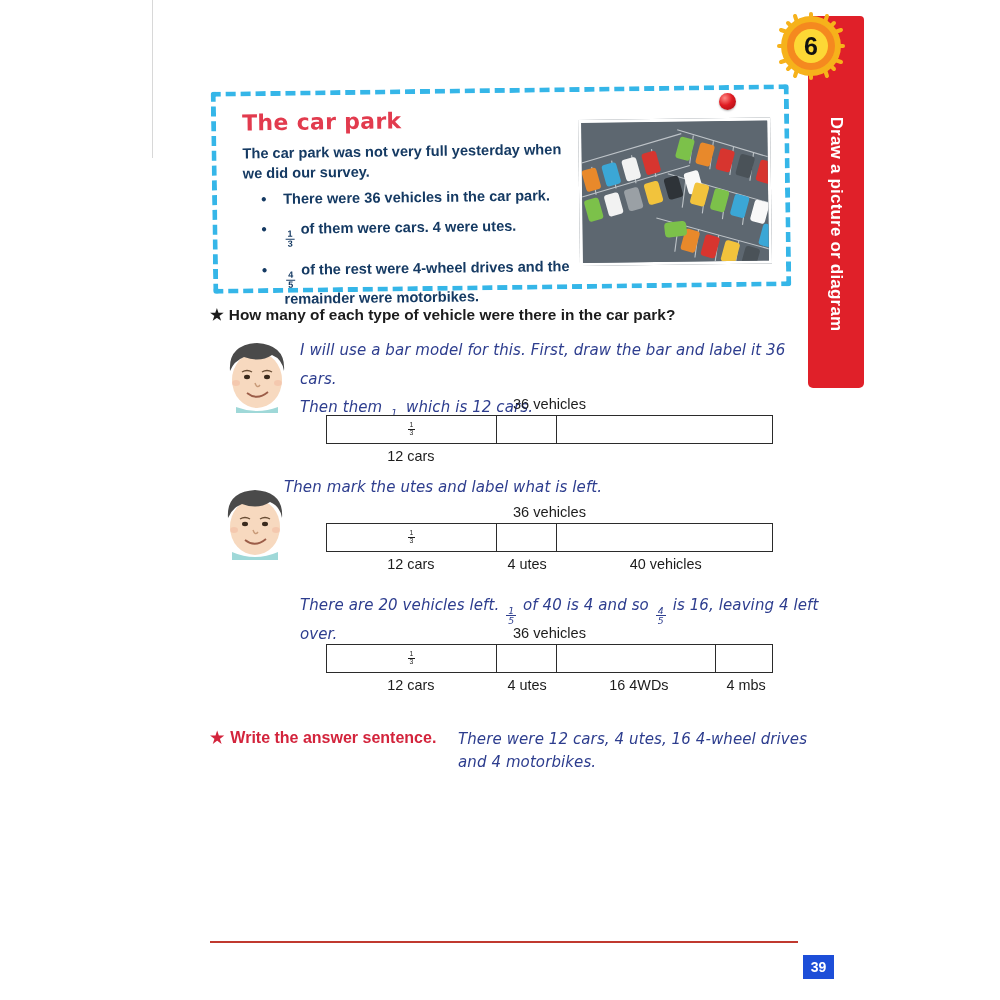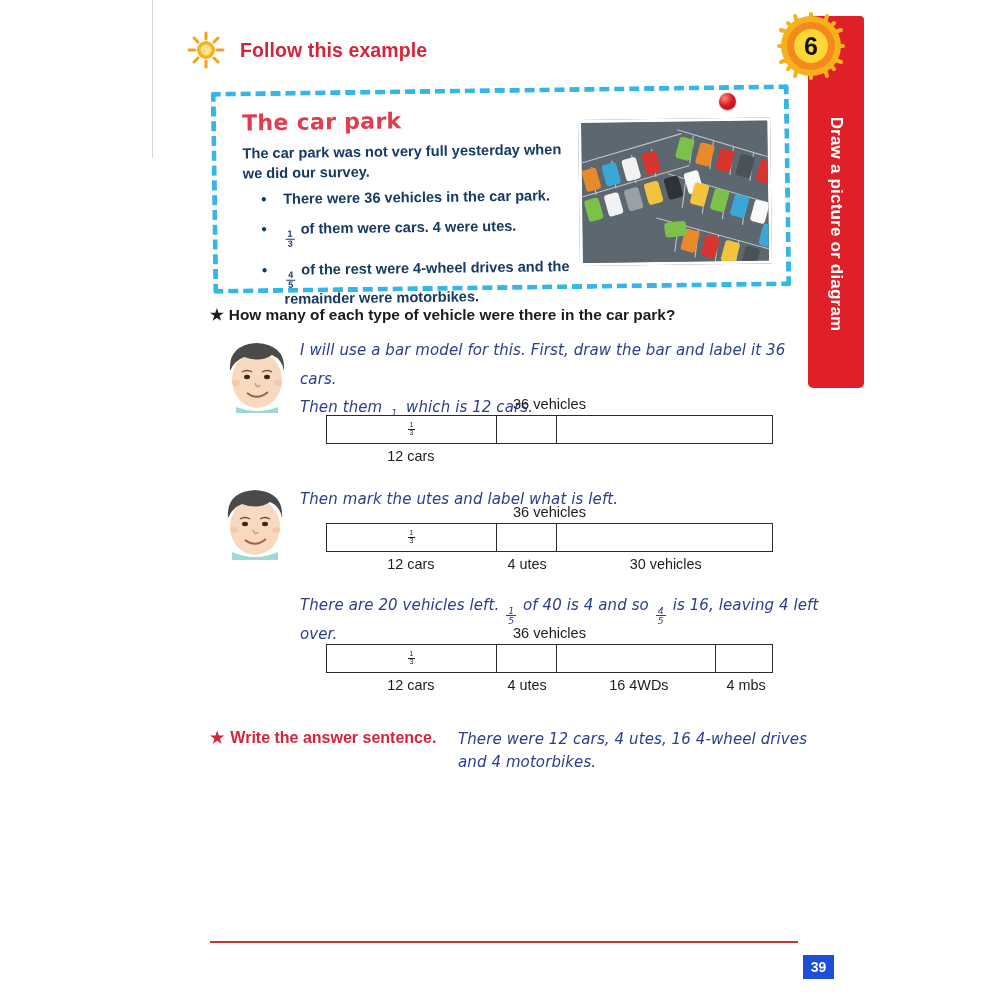--- a/index.html
+++ b/index.html
@@ -131,21 +131,21 @@
 
   
   .hand {
     font-family: "DejaVu Sans", sans-serif;
     color: #2d3d8e;
     font-style: italic;
     font-size: 15px;
     letter-spacing: .1px;
   }
   .speech-1 { position: absolute; left: 300px; top: 336px; width: 520px; line-height: 1.9; }
-  .speech-2 { position: absolute; left: 300px; top: 478px; width: 520px; margin-top: 12px; }
+  .speech-2 { position: absolute; left: 284px; top: 478px; width: 520px; }
   .speech-3 { position: absolute; left: 300px; top: 596px; width: 540px; }
 
   
   .face { position: absolute; width: 82px; height: 80px; }
   .face-1 { left: 216px; top: 333px; }
   .face-2 { left: 214px; top: 480px; }
   .face svg { display: block; }
 
   
   .barmodel { position: absolute; left: 326px; width: 447px; }
@@ -200,39 +200,20 @@
     display: flex; align-items: center; justify-content: center;
   }
 </style>
 </head>
 <body>
 
 <div class="page">
 
   <div class="margin-rule"></div>
 
-  <div class="header-row">
-    <span class="sun-small">
-      <svg viewBox="0 0 40 40" width="40" height="40">
-        <g stroke="#f0a31e" stroke-width="3" stroke-linecap="round">
-          <line x1="20" y1="3" x2="20" y2="9"></line>
-          <line x1="20" y1="31" x2="20" y2="37"></line>
-          <line x1="3" y1="20" x2="9" y2="20"></line>
-          <line x1="31" y1="20" x2="37" y2="20"></line>
-          <line x1="8" y1="8" x2="12" y2="12"></line>
-          <line x1="28" y1="28" x2="32" y2="32"></line>
-          <line x1="32" y1="8" x2="28" y2="12"></line>
-          <line x1="12" y1="28" x2="8" y2="32"></line>
-        </g>
-        <circle cx="20" cy="20" r="9" fill="#f6b21b"></circle>
-        <circle cx="20" cy="20" r="5.5" fill="#fde28a"></circle>
-      </svg>
-    </span>
-    <span class="header-title">Follow this example</span>
-  </div>
 
   <div class="side-tab">
     <span class="side-tab-label">Draw a picture or diagram</span>
   </div>
   <div class="sun-badge">
     <svg viewBox="0 0 68 68" width="68" height="68">
       <g fill="#f6b21b">
         <circle cx="34" cy="34" r="30"></circle>
       </g>
       <g stroke="#f6b21b" stroke-width="4" stroke-linecap="round">
@@ -416,21 +397,21 @@
           <span class="num">1</span>
           <span class="den">3</span>
         </span>
       </div>
       <div class="bm-seg" style="width:13.4%"></div>
       <div class="bm-seg" style="width:48.4%"></div>
     </div>
     <div class="bm-labels">
       <span class="bm-label" style="left:19%">12 cars</span>
       <span class="bm-label" style="left:45%">4 utes</span>
-      <span class="bm-label" style="left:76%">30 vehicles</span>
+      <span class="bm-label" style="left:76%">40 vehicles</span>
     </div>
   </div>
 
   <div class="hand speech-3">
     <span>There are 20 vehicles left.</span>
     <span class="frac">
       <span class="num">1</span>
       <span class="den">5</span>
     </span>
     <span>of 40 is 4 and so</span>

